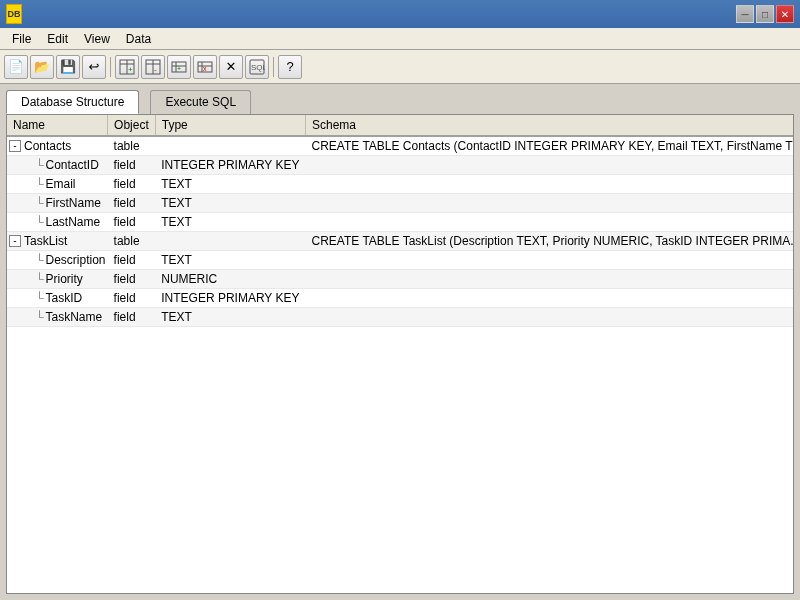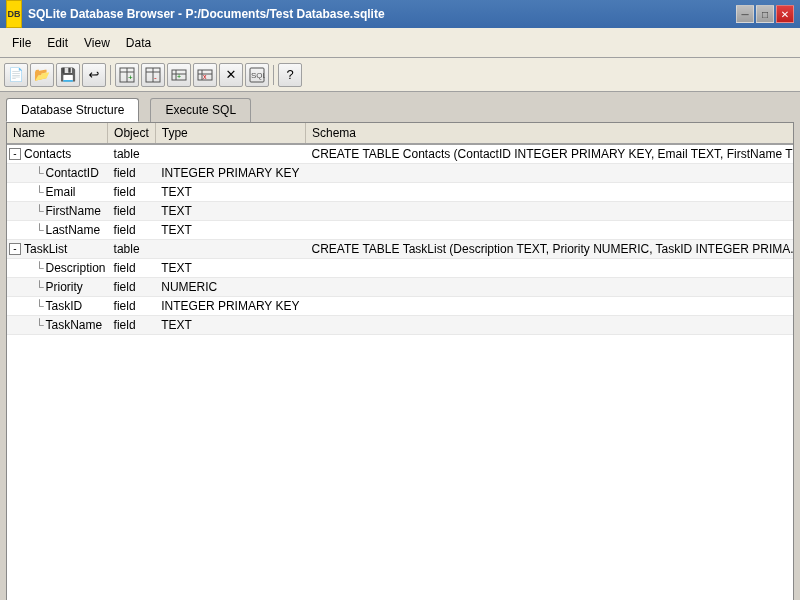--- a/index.html
+++ b/index.html
@@ -24,21 +24,21 @@
     }
     .title-bar-left {
       display: flex;
       align-items: center;
       gap: 6px;
       font-size: 12px;
       font-weight: bold;
     }
     .title-icon {
       width: 16px;
-      height: 28px;
+      height: 20px;
       background: #ffd700;
       border: 1px solid #cca800;
       display: flex;
       align-items: center;
       justify-content: center;
       font-size: 9px;
       color: #333;
       font-weight: bold;
     }
     .title-bar-controls {
@@ -61,21 +61,21 @@
       background: linear-gradient(to bottom, #e04040, #c02020);
       color: white;
     }
     
     .menu-bar {
       background: #f0ece0;
       border-bottom: 1px solid #a0a0a0;
       padding: 2px 4px;
       display: flex;
       align-items: center;
-      height: 30px;
+      height: 22px;
     }
     .menu-item {
       padding: 2px 8px;
       cursor: pointer;
       border-radius: 2px;
       font-size: 12px;
       color: #000;
     }
     
     .toolbar {
@@ -193,21 +193,20 @@
     }
   </style>
 </head>
 <body>
 
 <div class="title-bar">
   <div class="title-bar-left">
     <div class="title-icon">
       <span>DB</span>
     </div>
-    <span>SQLite Database Browser - P:/Documents/Test Database.sqlite</span>
   </div>
   <div class="title-bar-controls">
     <div class="title-btn">─</div>
     <div class="title-btn">□</div>
     <div class="title-btn close">✕</div>
   </div>
 </div>
 
 <div class="menu-bar">
   <div class="menu-item">File</div>

